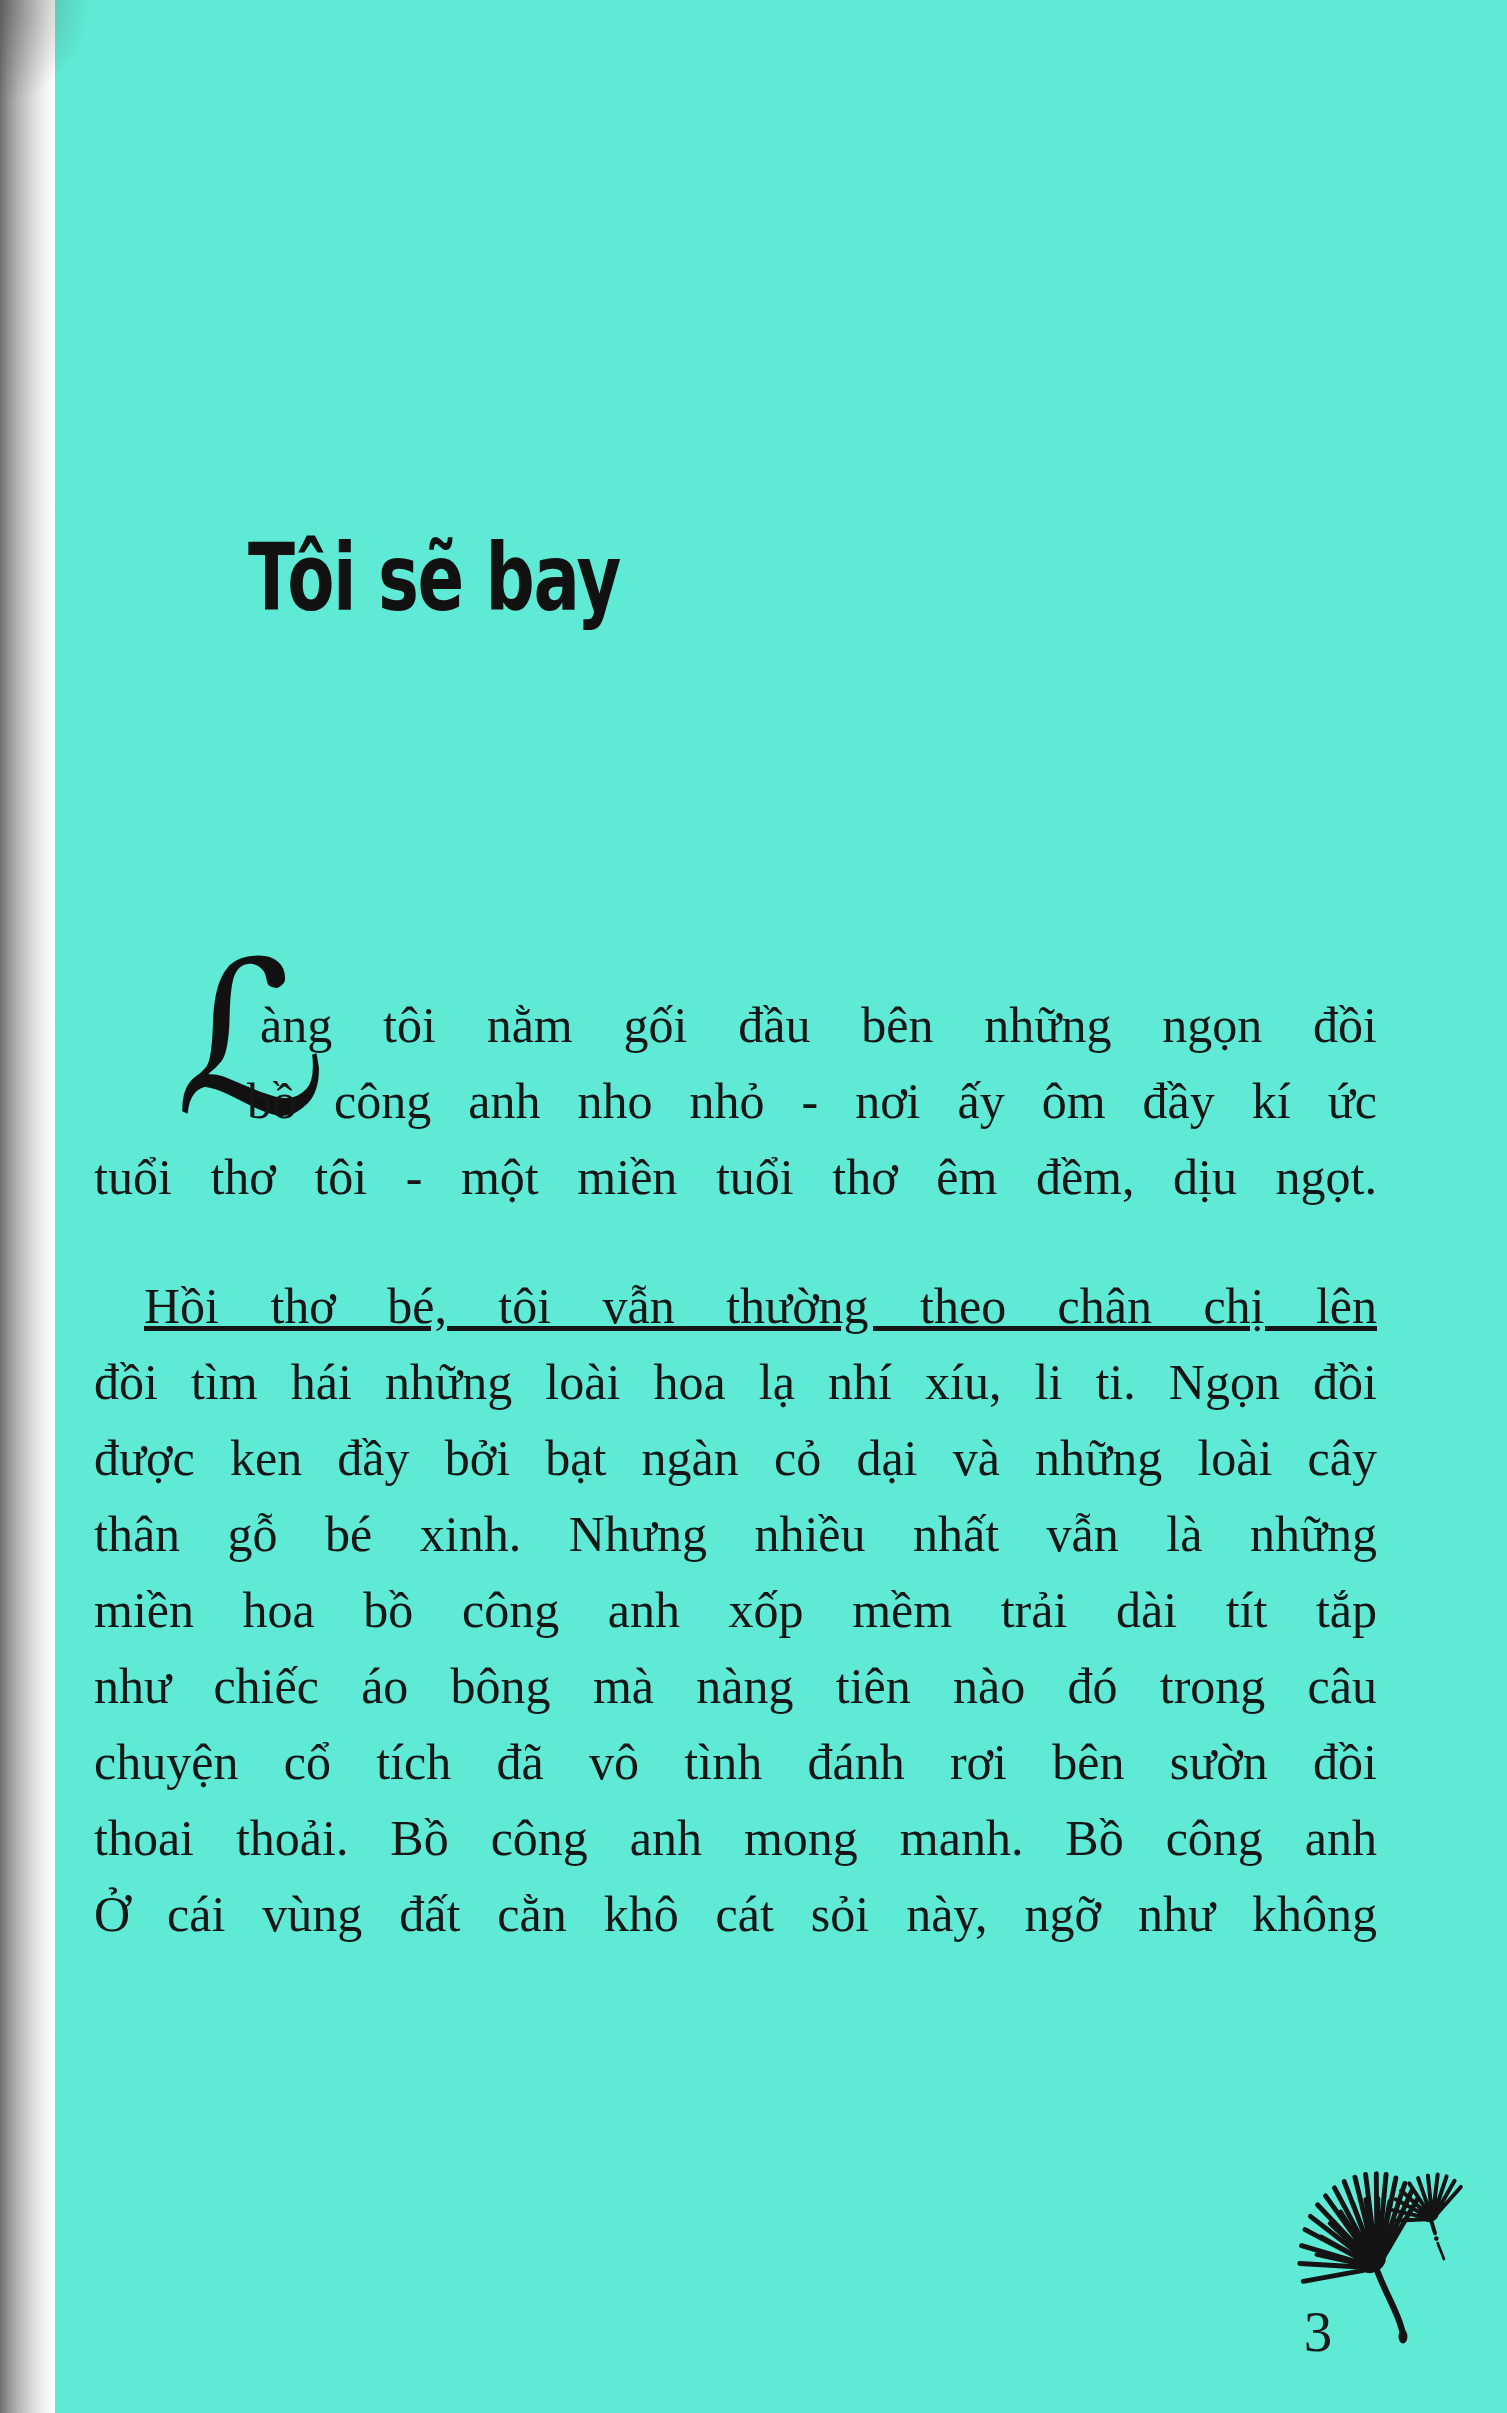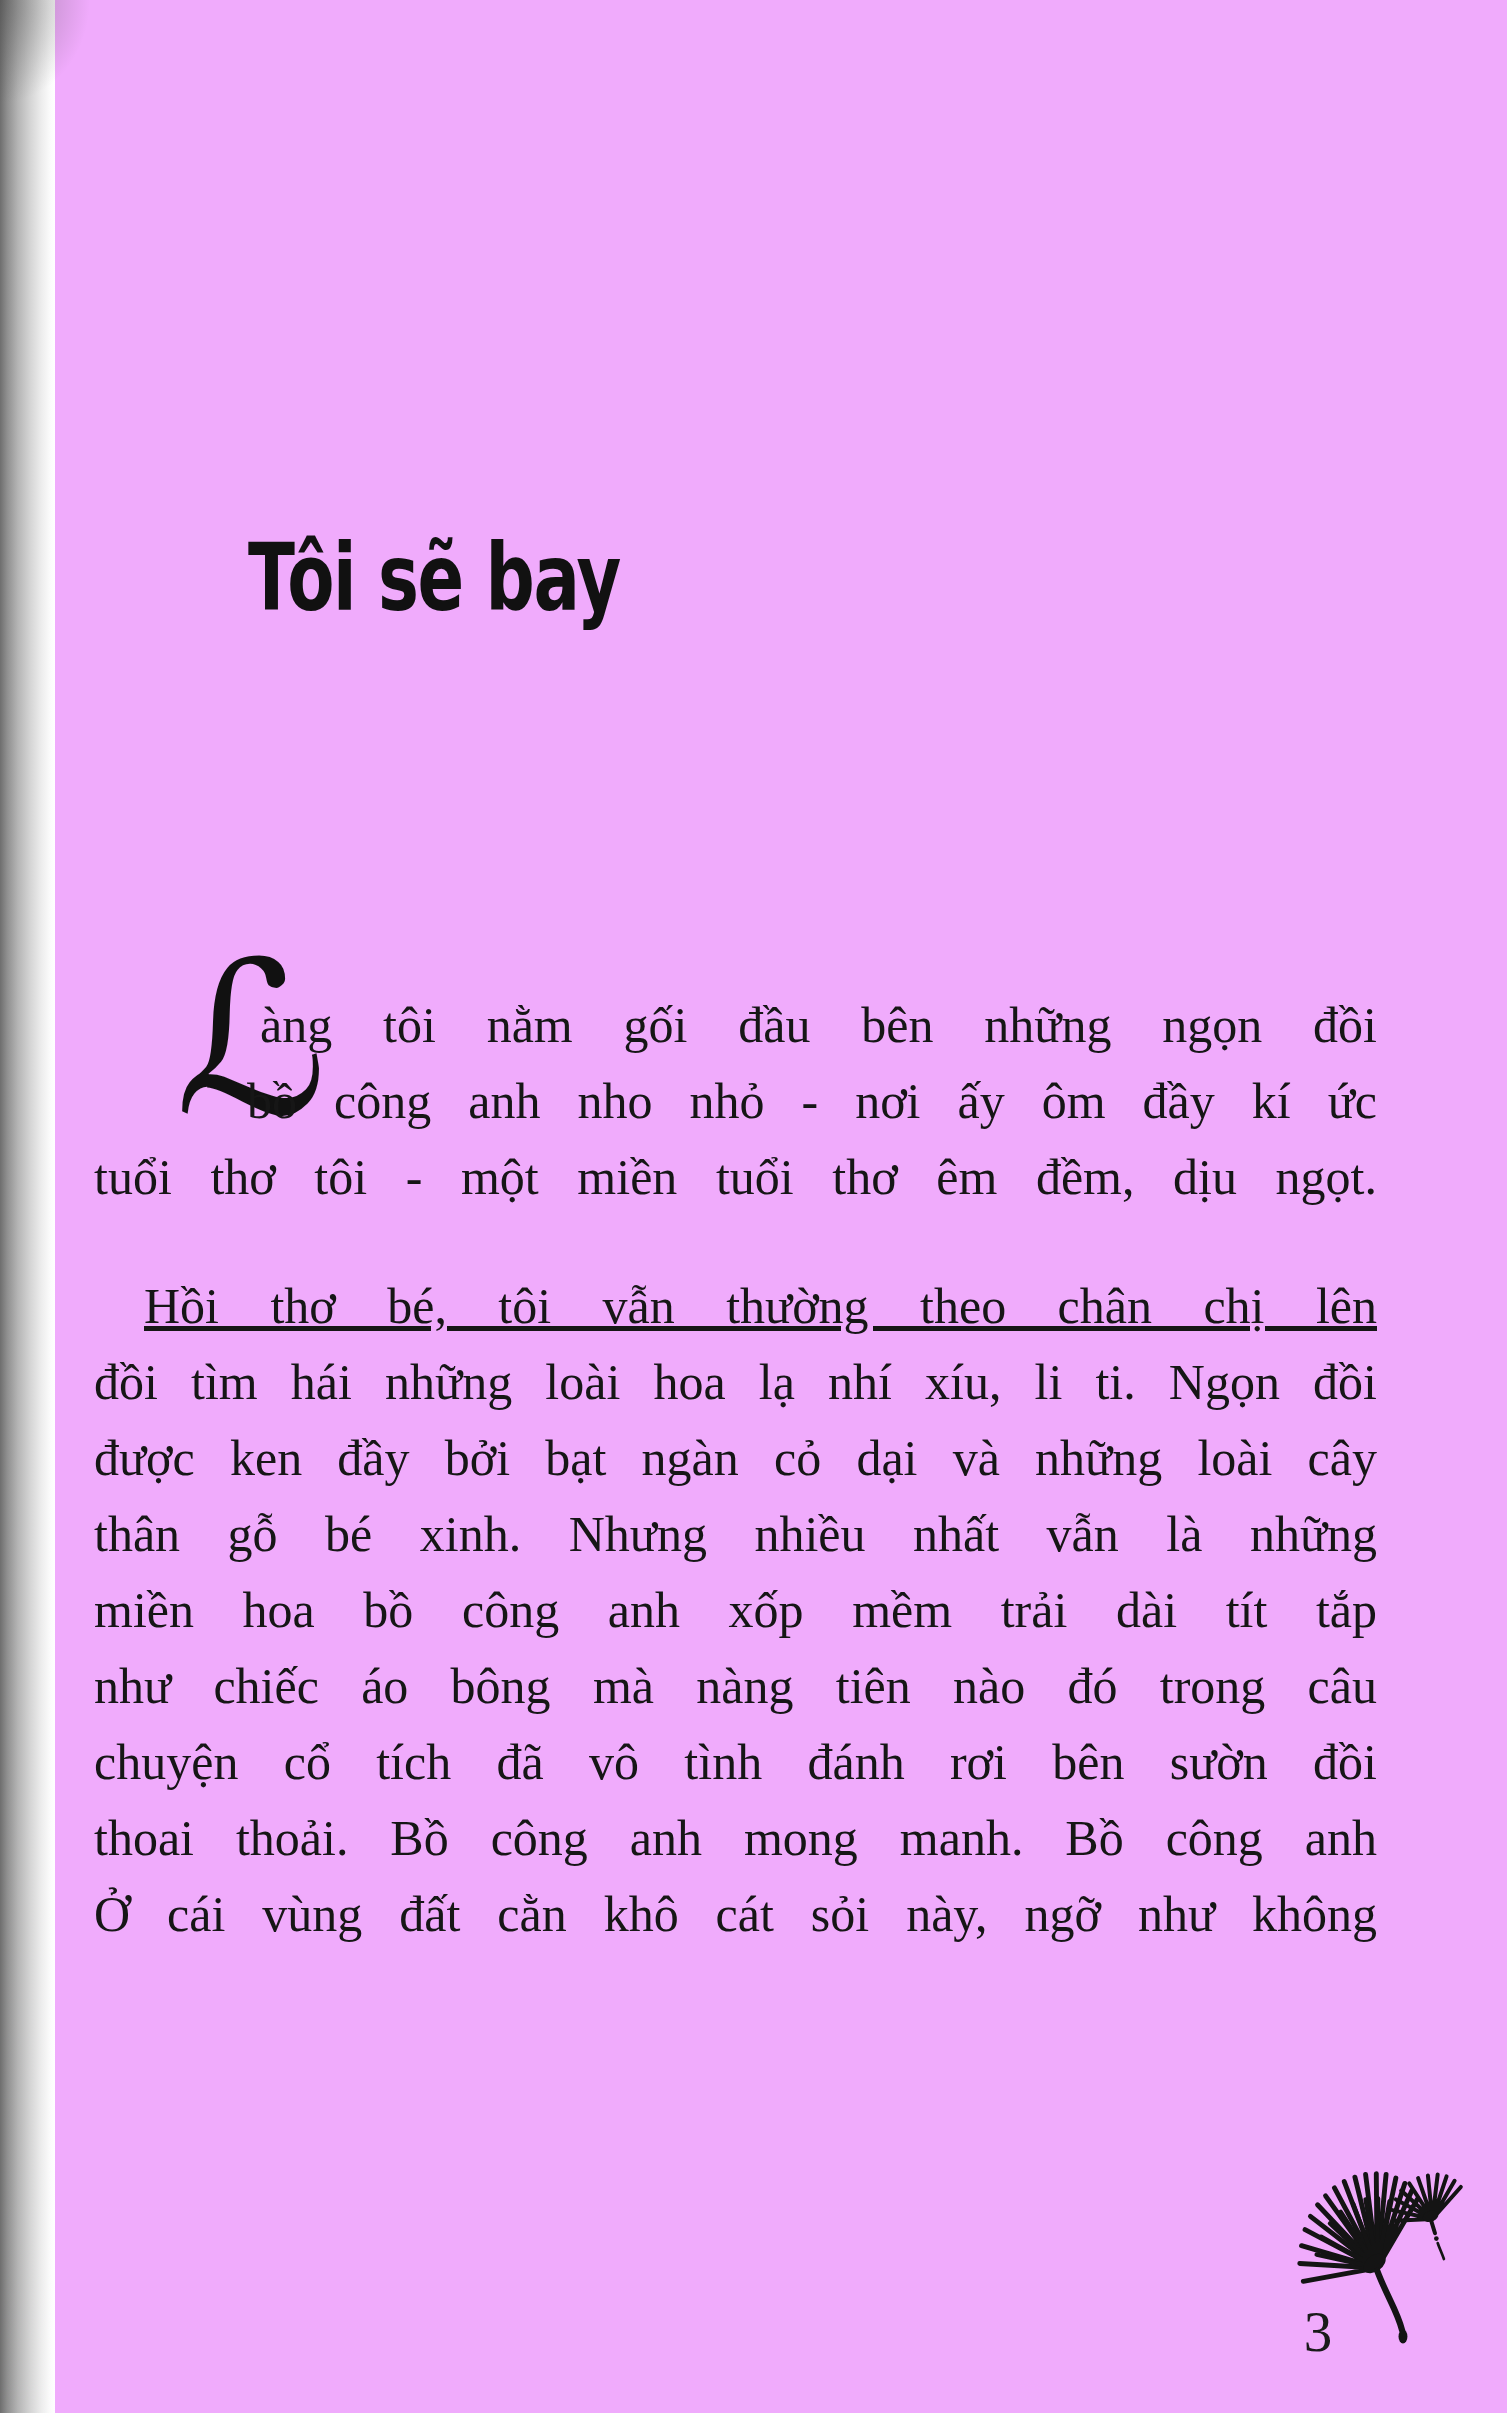--- a/index.html
+++ b/index.html
@@ -1,20 +1,20 @@
 <!DOCTYPE html>
 <html lang="vi" style="font-size:14.3px"><head>
 <meta charset="utf-8">
 <style>
   html, body { margin: 0; padding: 0; background: #ffffff; }
   .page {
     position: relative;
     width: 1508px;
     height: 2413px;
-    background: #f0abfc;
+    background: #5eead4;
     overflow: hidden;
     font-family: "Liberation Serif", "DejaVu Serif", serif;
     color: #161616;
   }
   
   .edge-shadow {
     position: absolute;
     left: 0; top: 0;
     width: 55px; height: 100%;
     background: linear-gradient(90deg,

